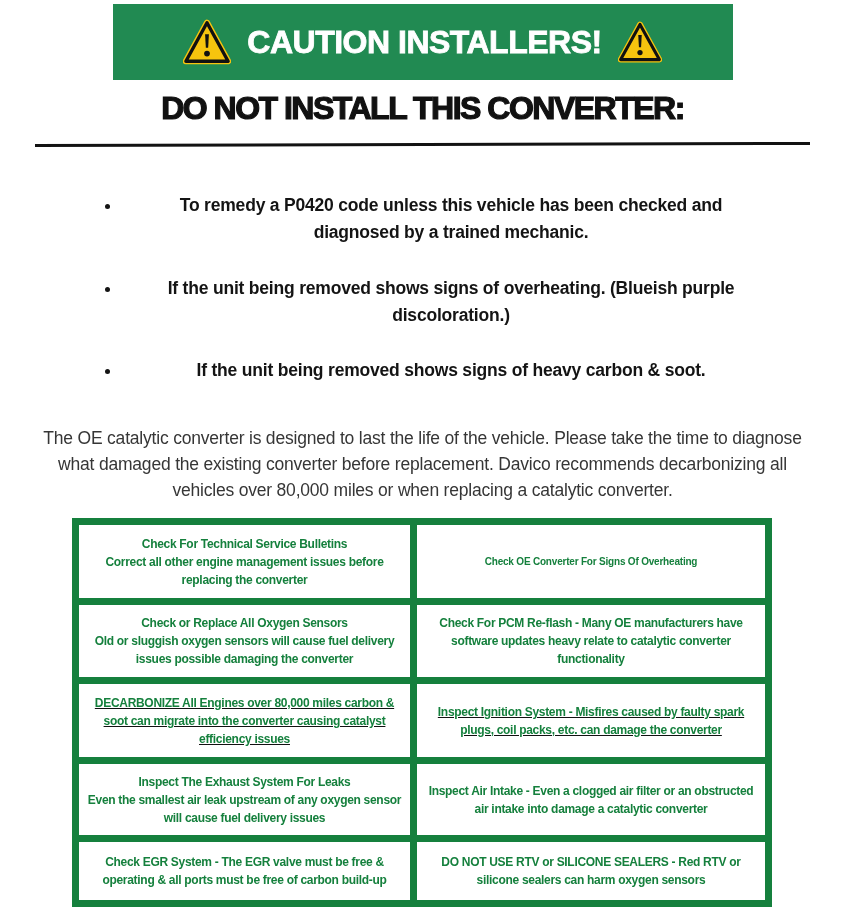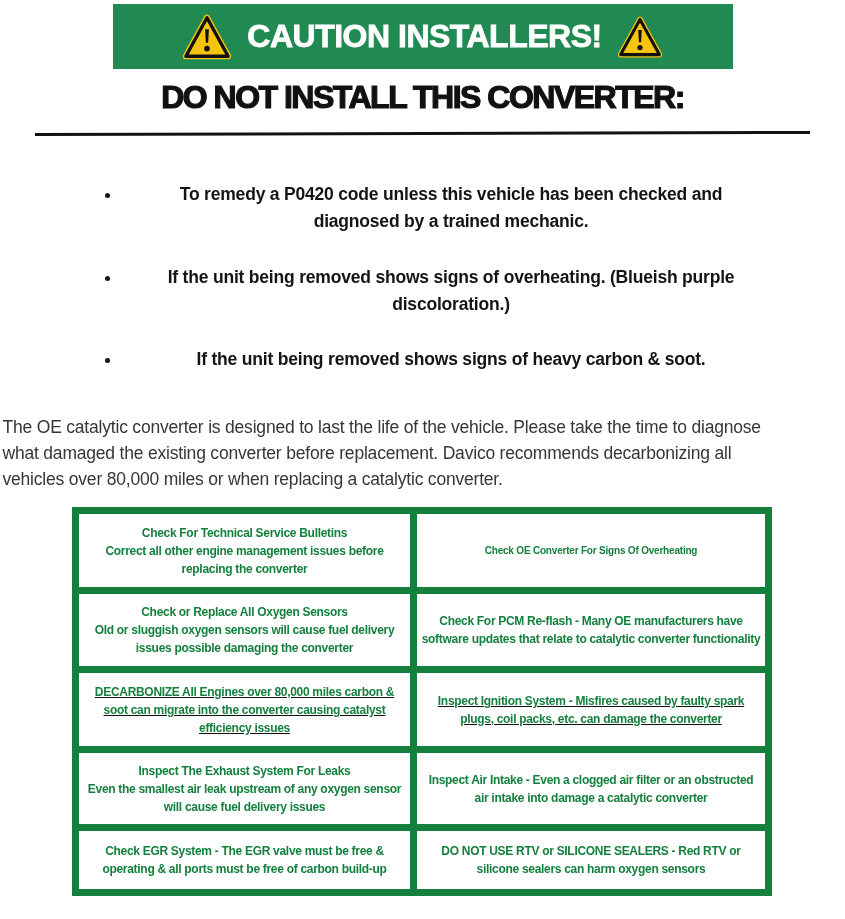--- a/index.html
+++ b/index.html
@@ -7,21 +7,21 @@
   body {
     width: 845px; height: 919px;
     font-family: "Liberation Sans", sans-serif;
     color: #111111;
     overflow: hidden;
   }
   .page { width: 845px; height: 919px; position: relative; background: #fff; }
 
   
   .banner {
-    width: 620px; height: 65px;
+    width: 620px; height: 76px;
     margin: 4px auto 0 auto;
     background: var(--banner-green, #218a52);
     display: flex; align-items: center; justify-content: center;
     gap: 16px;
   }
   .banner-text {
     color: #ffffff;
     font-size: 32px; font-weight: bold;
     letter-spacing: -0.5px;
     -webkit-text-stroke: 0.8px #ffffff;
@@ -59,21 +59,21 @@
     color: #141414;
     white-space: pre-line;
     text-align: center;
   }
   .warnings li { margin-bottom: 1px; }
 
   
   .note {
     width: 840px;
     margin: 14px auto 0 auto;
-    text-align: left;
+    text-align: center;
     font-size: 17.5px; font-weight: normal;
     letter-spacing: -0.2px;
     line-height: 1.47;
     color: #363636;
     white-space: pre-line;
   }
 
   
   .keys {
     margin-top: 15px;
@@ -162,21 +162,21 @@
       </colgroup>
     <tbody>
       <tr>
         <td>Check For Technical Service Bulletins
 Correct all other engine management issues before replacing the converter</td>
         <td class="big">Check OE Converter For Signs Of Overheating</td>
       </tr>
       <tr>
         <td>Check or Replace All Oxygen Sensors
 Old or sluggish oxygen sensors will cause fuel delivery issues possible damaging the converter</td>
-        <td>Check For PCM Re-flash - Many OE manufacturers have software updates that relate to catalytic converter functionality</td>
+        <td>Check For PCM Re-flash - Many OE manufacturers have software updates heavy relate to catalytic converter functionality</td>
       </tr>
       <tr>
         <td>DECARBONIZE All Engines over 80,000 miles carbon &amp; soot can migrate into the converter causing catalyst efficiency issues</td>
         <td>Inspect Ignition System - Misfires caused by faulty spark plugs, coil packs, etc. can damage the converter</td>
       </tr>
       <tr>
         <td>Inspect The Exhaust System For Leaks
 Even the smallest air leak upstream of any oxygen sensor will cause fuel delivery issues</td>
         <td>Inspect Air Intake - Even a clogged air filter or an obstructed air intake into damage a catalytic converter</td>
       </tr>

